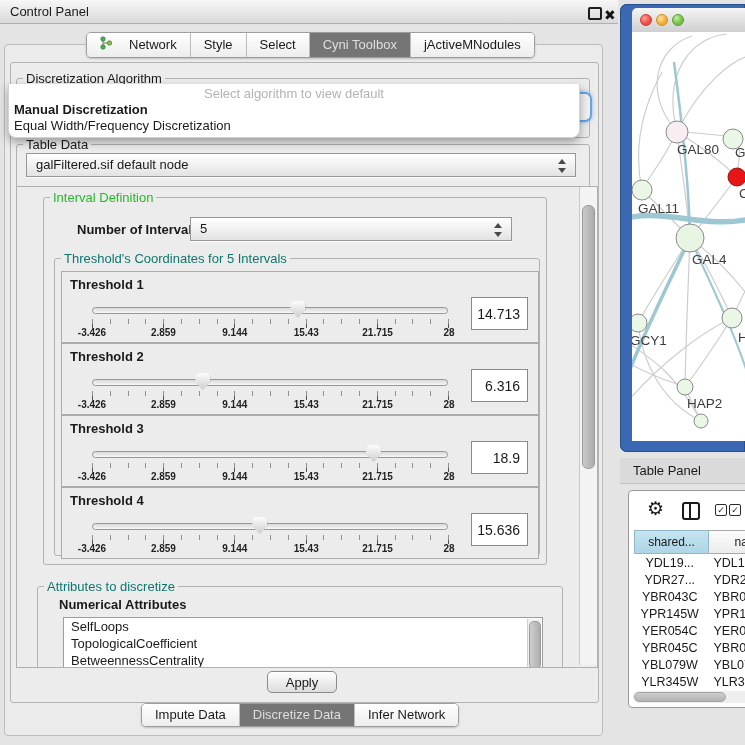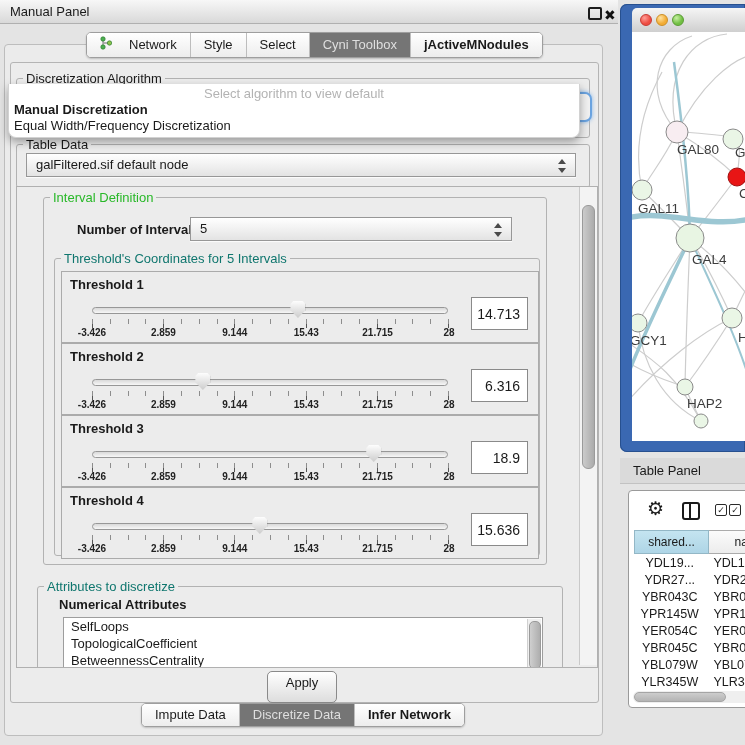--- a/index.html
+++ b/index.html
@@ -11,21 +11,21 @@
             border-bottom:1px solid #b0b0b0;font-size:13px;line-height:24px;padding-left:10px;box-sizing:border-box;}
   .float-ico{position:absolute;left:588px;top:7px;width:10px;height:9px;border:2px solid #1c1c1c;border-radius:2px;background:transparent;}
   .close-ico{position:absolute;left:604px;top:3px;font-size:14px;font-weight:bold;color:#111;}
   .outer-panel{left:4px;top:44px;width:597px;height:690px;background:#ebebeb;border:1px solid #bdbdbd;border-radius:4px;}
   .inner-panel{left:10px;top:62px;width:587px;height:639px;background:#ececec;border:1px solid #b4b4b4;border-radius:3px;}
   
   .tabbar{display:flex;border:1px solid #9e9e9e;border-radius:5px;overflow:hidden;background:#fdfdfd;
           box-shadow:0 1px 2px rgba(0,0,0,.2);z-index:6;}
   .tab{padding:3px 13px 4px 13px;font-size:13px;border-right:1px solid #bdbdbd;display:flex;align-items:center;gap:17px;
        background:linear-gradient(#ffffff,#ededed);white-space:nowrap;}
-  .tab:last-child{border-right:none;font-weight:bold;}
+  .tab:last-child{border-right:none;}
   .tab.active{background:#757575;color:#dfdfdf;}
   .tabbar.top{left:86px;top:32px;}
   .tabbar.bottom{left:141px;top:703px;}
   
   .group{border:1px solid #b2b2b2;border-radius:3px;}
   .group-label{position:absolute;top:-8px;left:6px;background:#ececec;padding:0 3px;font-size:13px;}
   .lbl-green{color:#28b828;}
   .lbl-blue{color:#0f766e;}
   
   .combo{box-sizing:border-box;border:1px solid #979797;border-radius:0;background:linear-gradient(#ffffff,#e3e3e3);
@@ -103,21 +103,21 @@
   .t-c2{width:95px;padding-left:8px;}
   .hscroll{position:absolute;left:4px;bottom:4px;width:122px;height:12px;background:#efefef;border-radius:6px;}
   .hscroll .thumb{position:absolute;left:1px;top:1px;width:92px;height:10px;border-radius:5px;
                   background:linear-gradient(#cdcdcd,#b4b4b4);border:1px solid #a5a5a5;box-sizing:border-box;}
   svg text{font-family:"Liberation Sans","DejaVu Sans",sans-serif;}
 </style>
 </head>
 <body>
 
 <div class="abs titlebar">
-  <span>Manual Panel</span>
+  <span>Control Panel</span>
   <span class="float-ico"></span>
   <span class="close-ico">✖</span>
 </div>
 
 <div class="abs outer-panel"></div>
 
 <div class="abs tabbar top">
   <div class="tab">
     <span>
       <svg width="12" height="14" viewBox="0 0 12 14">
@@ -262,21 +262,21 @@
     <div class="attr-scroll">
         <div class="thumb"></div>
       </div>
   </div>
 </div>
 
 <div class="abs vscroll">
     <div class="thumb"></div>
   </div>
 
-<div class="abs btn" style="left:267px;top:671px;width:70px;height:32px;line-height:21px;">Apply</div>
+<div class="abs btn" style="left:267px;top:671px;width:70px;height:22px;line-height:21px;">Apply</div>
 
 <div class="abs tabbar bottom">
   <div class="tab">
       <span>Impute Data</span>
     </div>
   <div class="tab active">
       <span>Discretize Data</span>
     </div>
   <div class="tab">
       <span>Infer Network</span>

